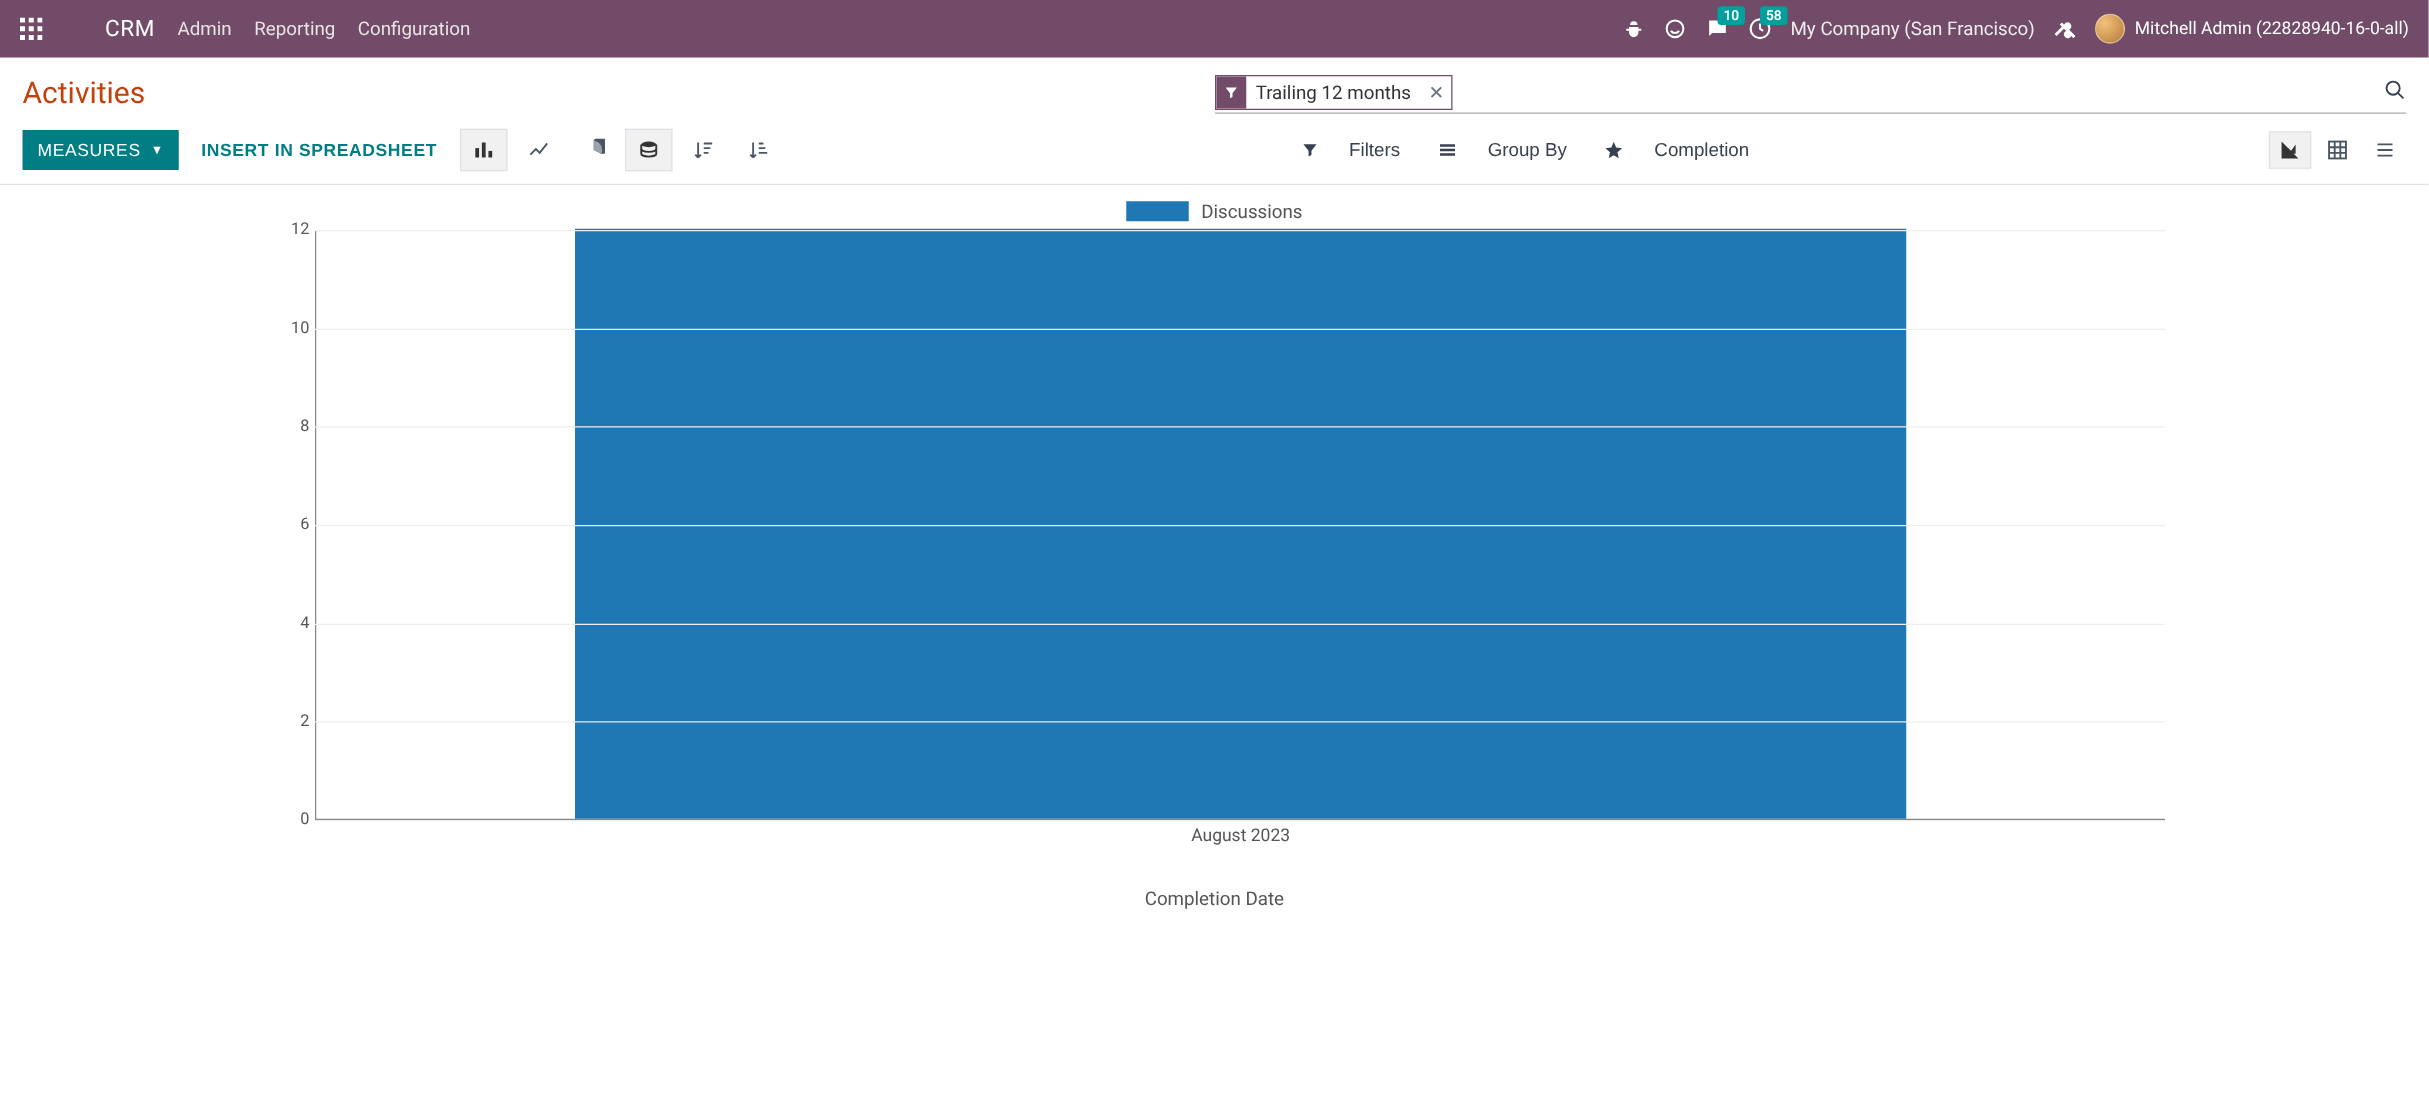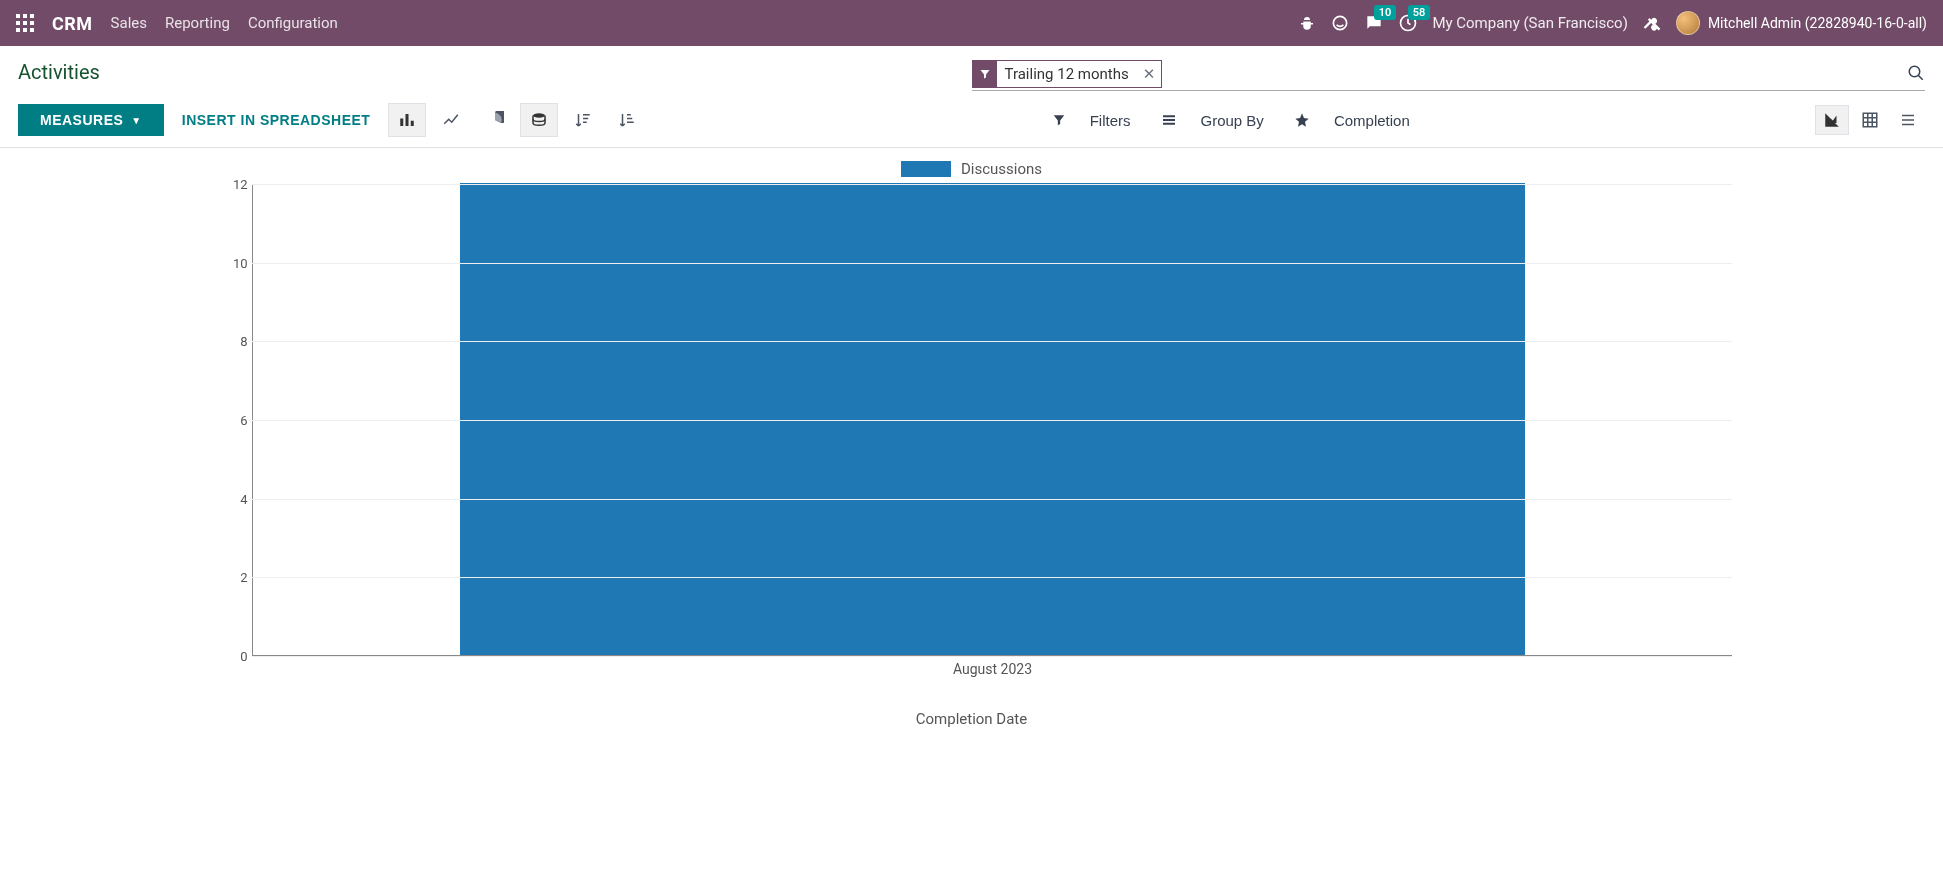--- a/index.html
+++ b/index.html
@@ -7,42 +7,42 @@
 
   
   .navbar {
     display: flex; align-items: center; justify-content: space-between;
     height: 46px; padding: 0 16px;
     background: #714b67; color: #fff;
   }
   .navbar-left, .navbar-right { display: flex; align-items: center; gap: 18px; }
   .navbar-right { gap: 14px; }
   .apps-icon { display: inline-flex; }
-  .brand { font-size: 18px; font-weight: 700; letter-spacing: 0.5px; }
+  .brand { font-size: 18px; font-weight: 400; letter-spacing: 0.5px; margin-left: 32px; }
   .nav-link { font-size: 15px; color: #e9e2e6; cursor: pointer; }
   .nav-icon { display:inline-flex; align-items:center; cursor:pointer; position:relative; }
   .badge {
     position: absolute; top: -8px; right: -12px;
     background: #00a09d; color: #fff; font-size: 11px; font-weight:600;
     padding: 1px 5px; border-radius: 3px;
   }
   .company-name { font-size: 15px; color:#f0ebee; cursor:pointer; }
   .user-block { display:flex; align-items:center; gap:8px; cursor:pointer;justify-content:center; }
   .avatar {
     width:24px; height:24px; border-radius:50%;
     background: radial-gradient(circle at 30% 30%, #f4c07a, #b37a3c);
     border:1px solid rgba(255,255,255,0.4);
   }
 
   
   .header-row {
     display:flex; align-items:flex-start; justify-content:space-between;
     padding: 14px 18px 6px 18px;
   }
-  .breadcrumb-title { font-size: 20px; color:#14532d; }
+  .breadcrumb-title { font-size: 24px; color:#c2410c; }
   .search-area { flex: 0 0 50%; display:flex; flex-direction:column; }
   .search-box {
     display:flex; align-items:center;
     border-bottom: 1px solid #aaa; padding-bottom: 2px;
     position: relative;
   }
   .facet {
     display:flex; align-items:center;
     border:1px solid #714b67;
     border-radius:0;
@@ -64,21 +64,21 @@
 
   
   .control-row {
     display:flex; align-items:center; justify-content:space-between;
     padding: 6px 18px 10px 18px;
     border-bottom:1px solid #dee2e6;
   }
   .control-left, .control-mid, .control-right { display:flex; align-items:center; gap:6px; }
   .btn-primary {
     background:#017e84; color:#fff; border:none;
-    padding: 8px 22px; font-size:14px; font-weight:700; letter-spacing:0.5px;
+    padding: 8px 12px; font-size:14px; font-weight:400; letter-spacing:0.5px;
     cursor:pointer; display:inline-flex; align-items:center; gap:8px;
   }
   .btn-primary .caret { font-size:10px; }
   .btn-link {
     background:none; border:none; color:#017e84; font-weight:600;
     padding:8px 12px; font-size:14px; letter-spacing:0.5px; cursor:pointer;
   }
   .icon-btn {
     width:38px; height:34px; display:inline-flex; align-items:center; justify-content:center;
     border:1px solid transparent; background:none; cursor:pointer; color:#4b5563;
@@ -145,21 +145,21 @@
           <rect x="14" y="0" width="4" height="4"></rect>
           <rect x="0" y="7" width="4" height="4"></rect>
           <rect x="7" y="7" width="4" height="4"></rect>
           <rect x="14" y="7" width="4" height="4"></rect>
           <rect x="0" y="14" width="4" height="4"></rect>
           <rect x="7" y="14" width="4" height="4"></rect>
           <rect x="14" y="14" width="4" height="4"></rect>
         </svg>
     </span>
     <span class="brand">CRM</span>
-    <span class="nav-link">Sales</span>
+    <span class="nav-link">Admin</span>
     <span class="nav-link">Reporting</span>
     <span class="nav-link">Configuration</span>
   </div>
   <div class="navbar-right">
     <span class="nav-icon">
       <svg width="18" height="18" viewBox="0 0 24 24" fill="#fff">
           <path d="M12 4a4 4 0 0 1 4 4H8a4 4 0 0 1 4-4zm-8 8h3v2H4v-2zm13 0h3v2h-3v-2zM7 10h10v6a5 5 0 0 1-10 0v-6z"></path>
         </svg>
     </span>
     <span class="nav-icon">

